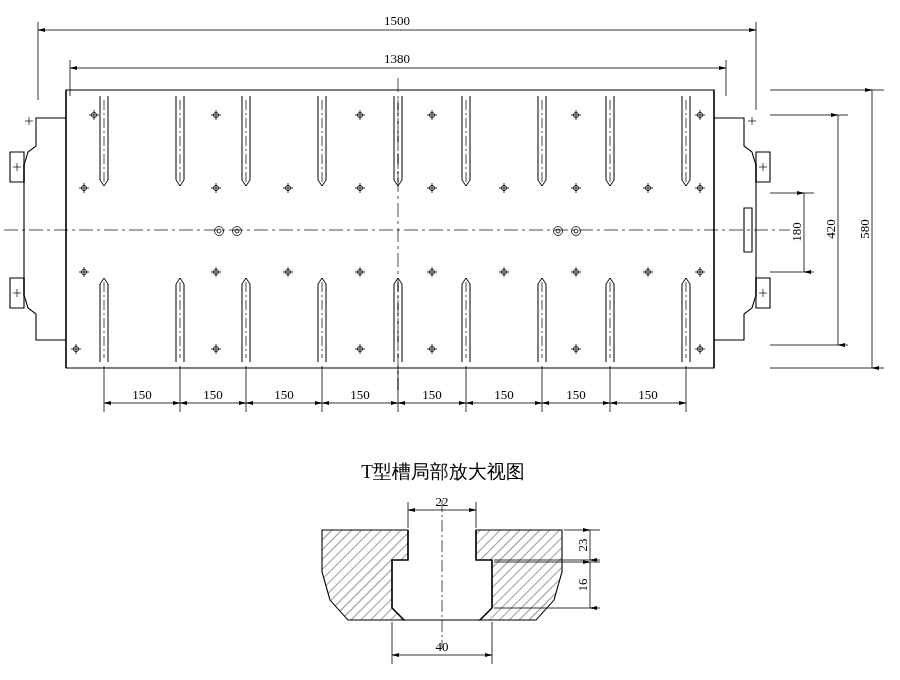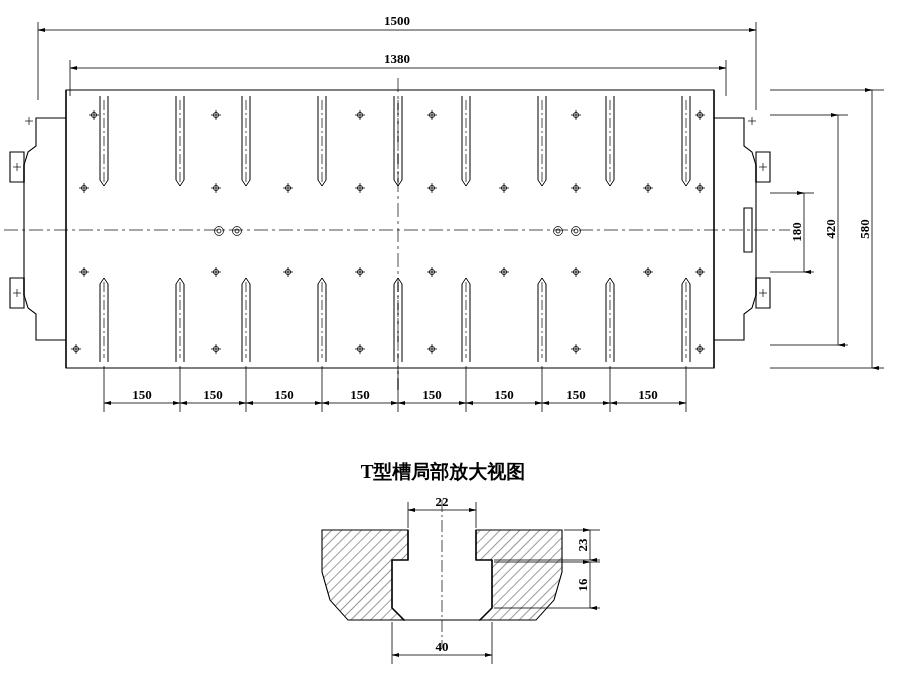--- a/index.html
+++ b/index.html
@@ -11,21 +11,20 @@
     width: 900px;
     height: 680px;
     font-family: "Liberation Serif", serif;
     color: #000000;
     overflow: hidden;
   }
   #sheet {
     position: relative;
     width: 900px;
     height: 680px;
-    font-weight: bold;
   }
   svg.drawing {
     position: absolute;
     left: 0;
     top: 0;
     width: 900px;
     height: 680px;
   }
   .dim-text {
     font-family: "Liberation Serif", serif;

